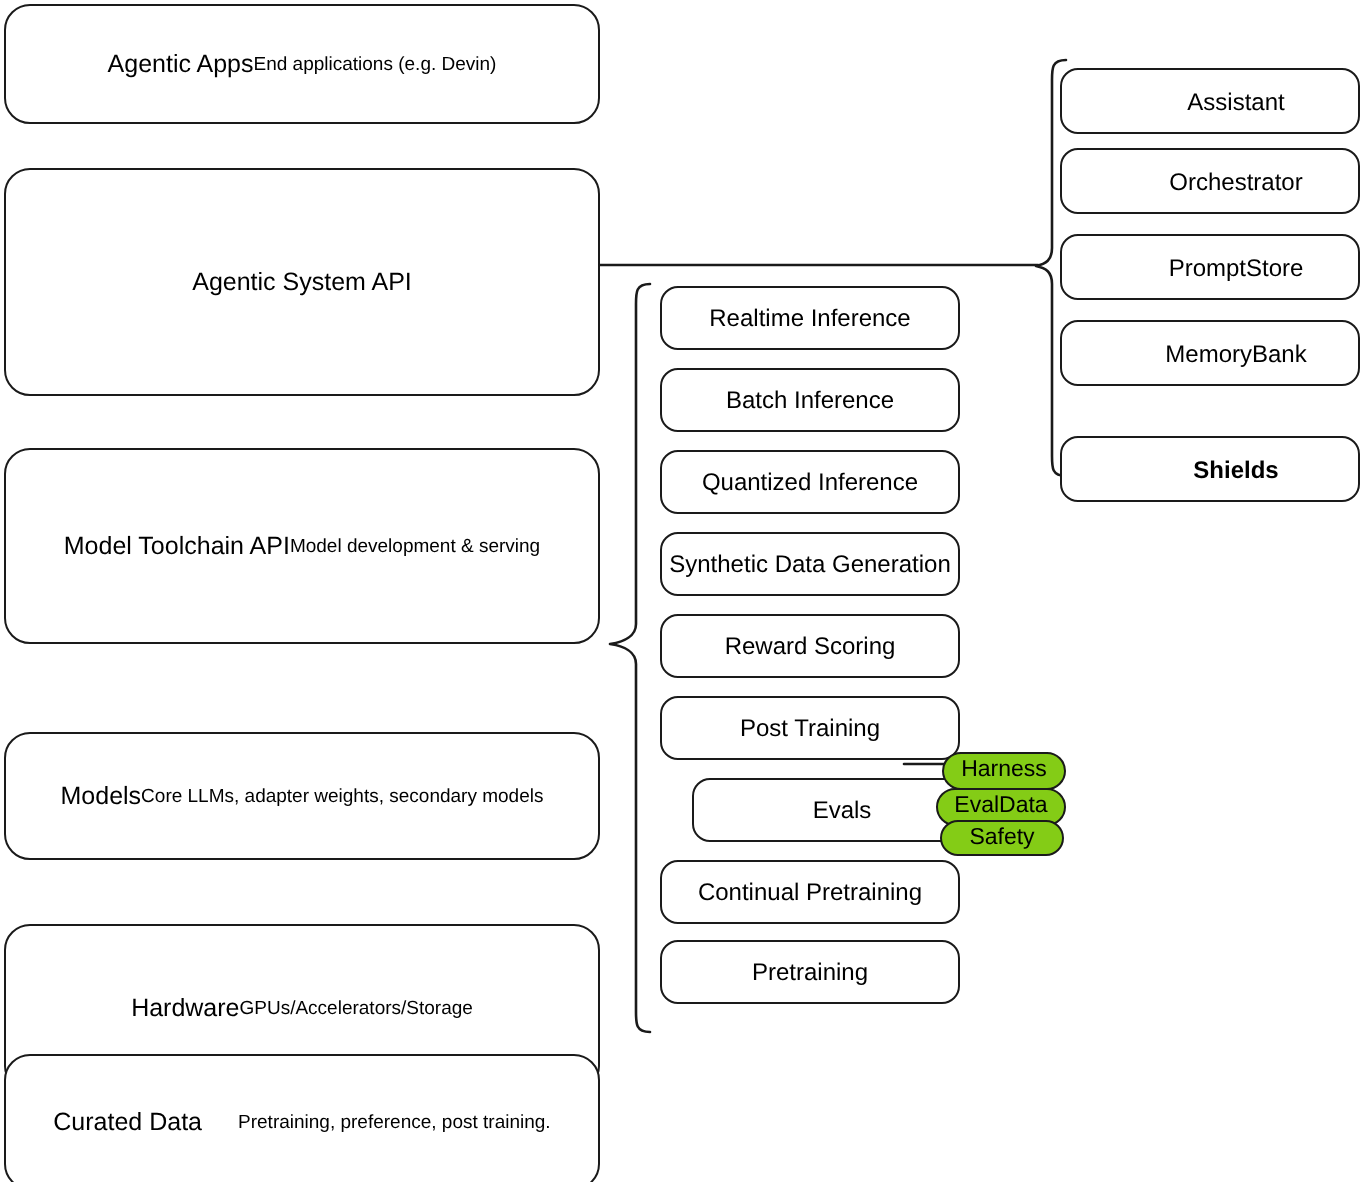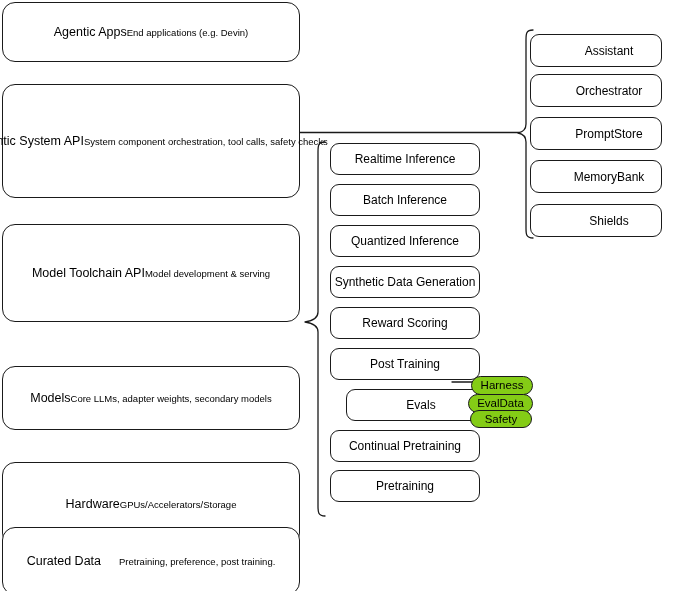--- a/index.html
+++ b/index.html
@@ -59,21 +59,21 @@
     left: 330px;
     width: 150px;
     height: 32px;
     border-radius: 9px;
   }
   .mid-node .title { font-size: 12px; }
 
   
   .right-node {
     left: 530px;
-    width: 132px;
+    width: 150px;
     height: 33px;
     border-radius: 9px;
     padding-left: 32px;
   }
   .right-node .title { font-size: 12px; }
 
   
   .pill {
     position: absolute;
     box-sizing: border-box;
@@ -102,21 +102,20 @@
 
 <div id="canvas">
 
   <div class="node layer-node" style="top:2px; height:60px;">
     <div class="title">Agentic Apps</div>
     <div class="subtitle">End applications (e.g. Devin)</div>
   </div>
 
   <div class="node layer-node" style="top:84px; height:114px;">
     <div class="title">Agentic System API</div>
-    <div class="subtitle">System component orchestration, tool calls, safety checks</div>
   </div>
 
   <div class="node layer-node" style="top:224px; height:98px;">
     <div class="title">Model Toolchain API</div>
     <div class="subtitle">Model development &amp; serving</div>
   </div>
 
   <div class="node layer-node" style="top:366px; height:64px;">
     <div class="title">Models</div>
     <div class="subtitle">Core LLMs, adapter weights, secondary models</div>
@@ -199,17 +198,17 @@
   </div>
   <div class="node right-node" style="top:74px;">
     <div class="title">Orchestrator</div>
   </div>
   <div class="node right-node" style="top:117px;">
     <div class="title">PromptStore</div>
   </div>
   <div class="node right-node" style="top:160px;">
     <div class="title">MemoryBank</div>
   </div>
-  <div class="node right-node" style="top:204px;">
+  <div class="node right-node" style="top:218px;font-weight:bold;">
     <div class="title">Shields</div>
   </div>
 
 </div>
 
 </body></html>

